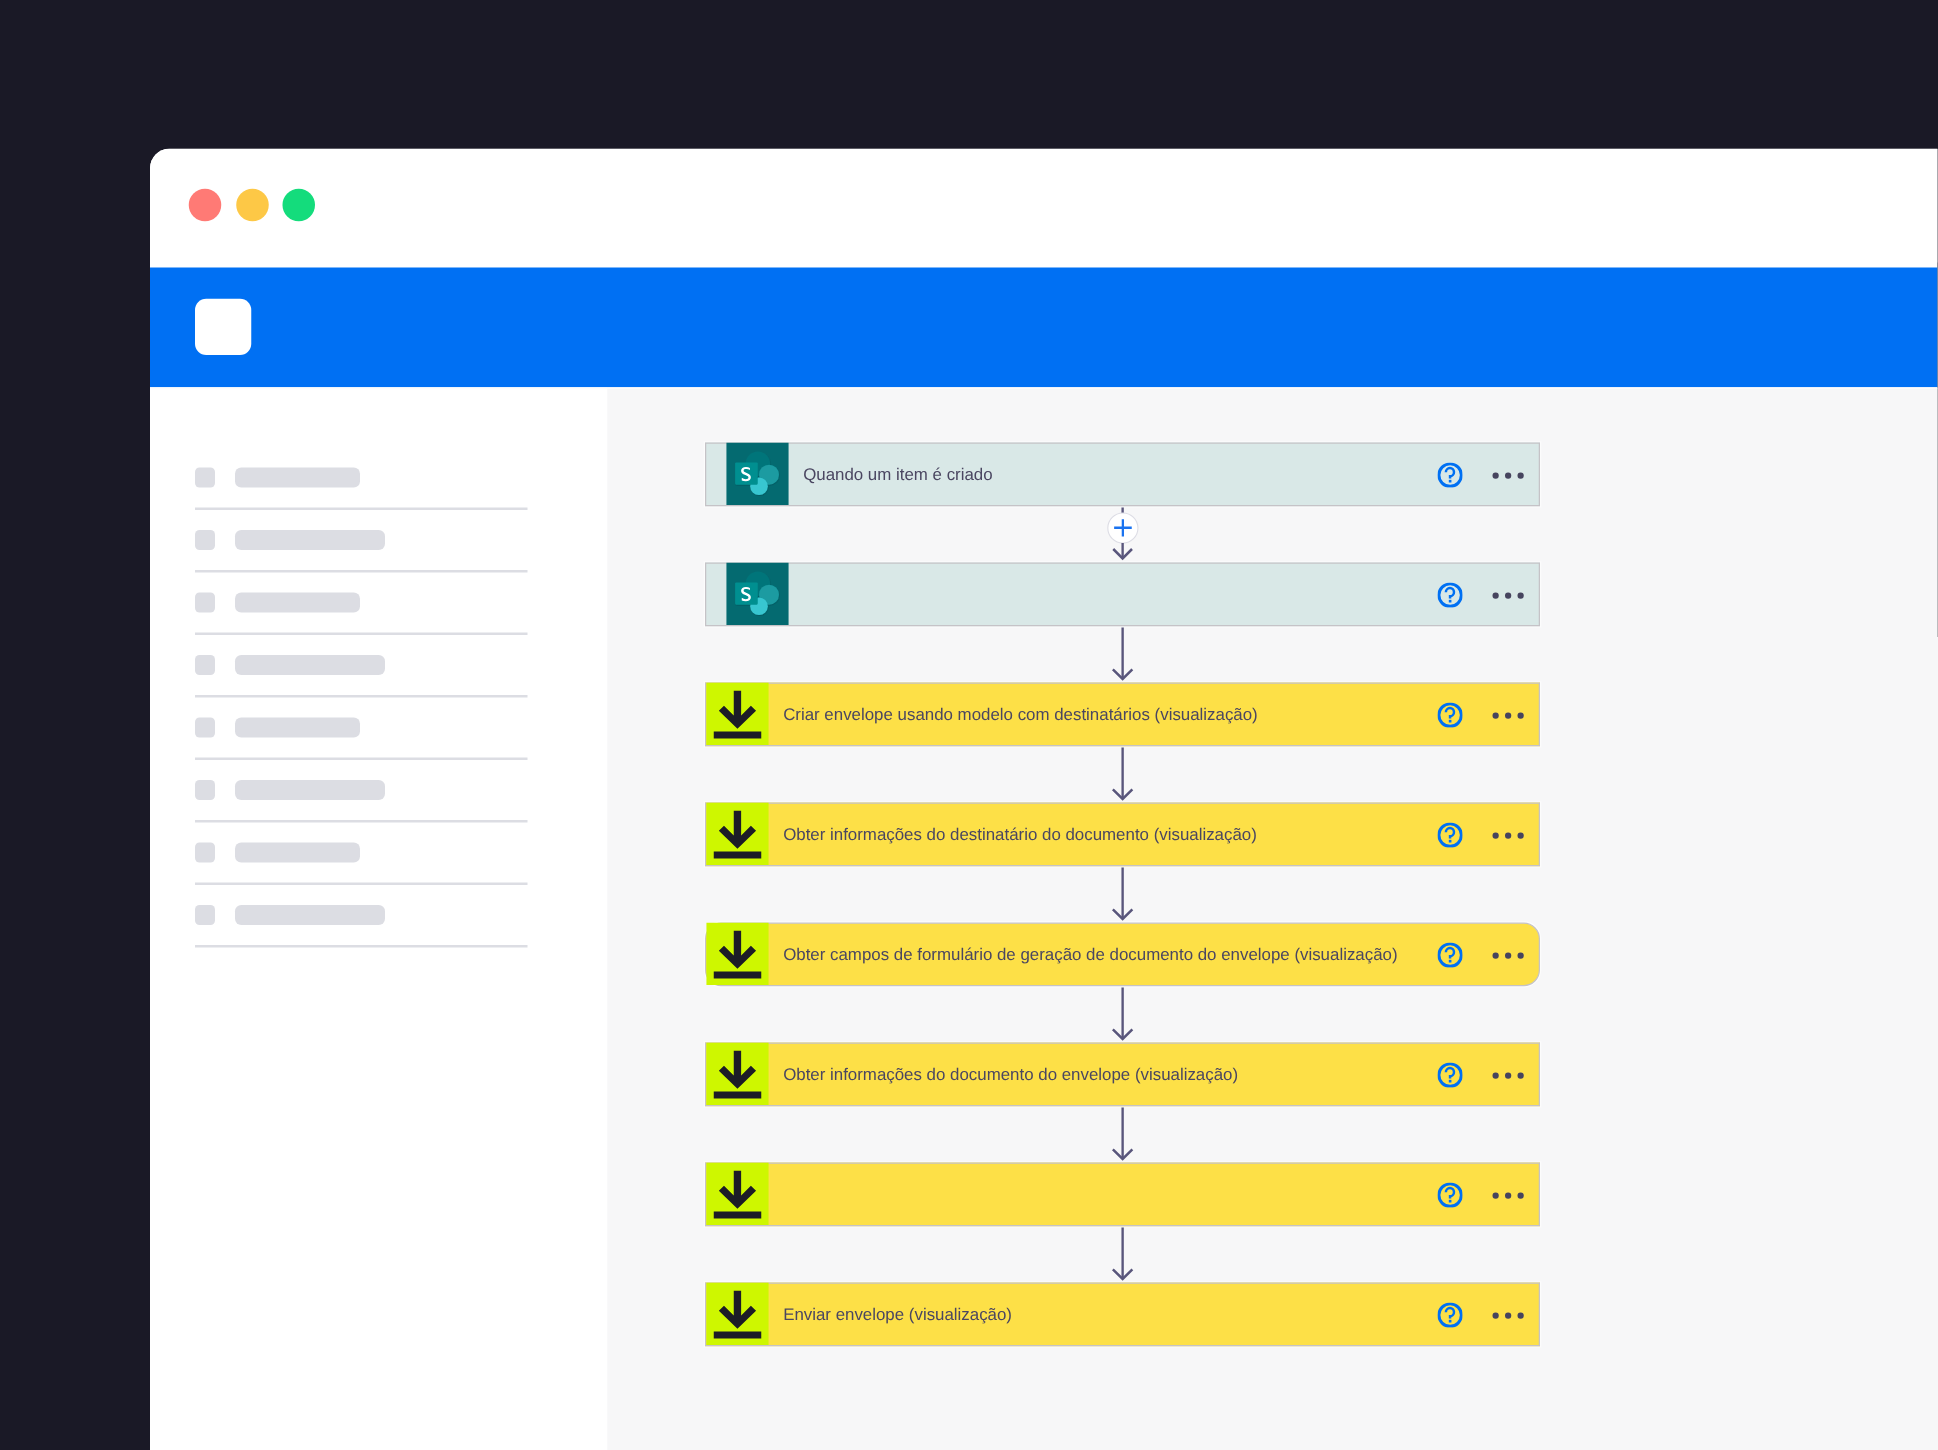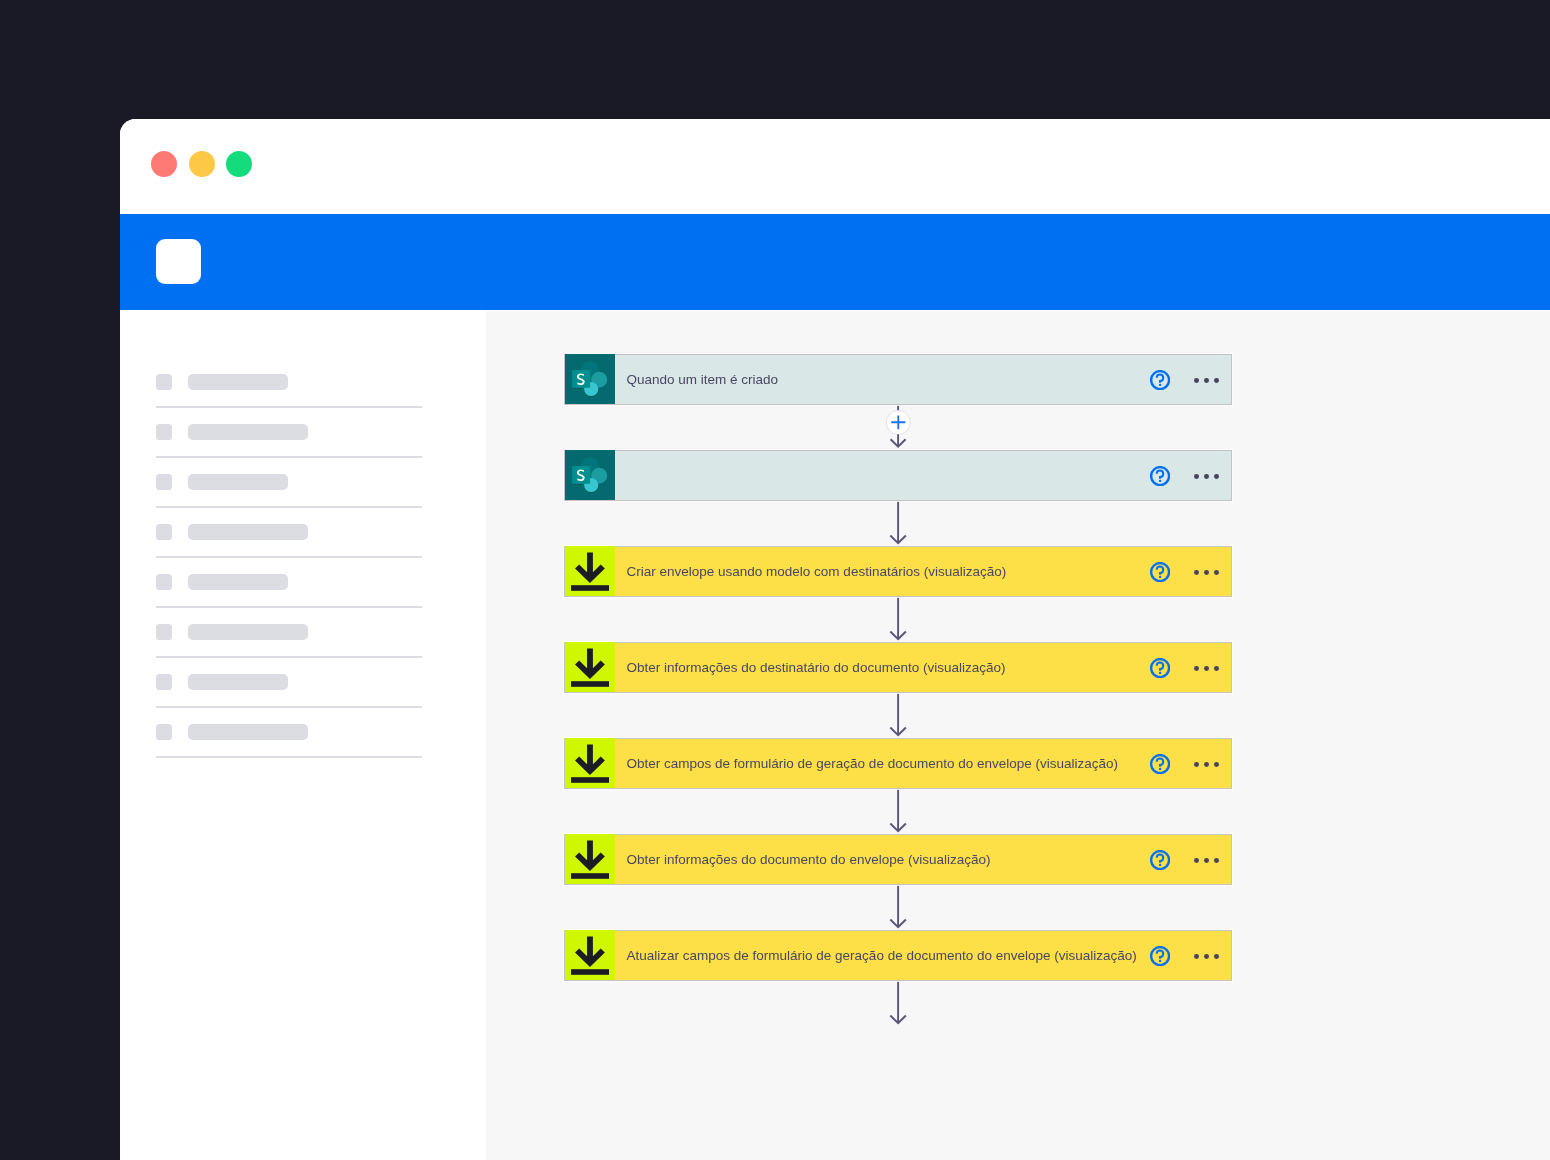--- a/index.html
+++ b/index.html
@@ -33,21 +33,21 @@
   .sk-sq{position:absolute;left:0;top:0.2px;width:15.8px;height:15.6px;border-radius:3.6px;background:#dcdde3;}
   .sk-bar{position:absolute;left:32.4px;top:0;height:16px;border-radius:5px;background:#dcdde3;}
   .sk-line{position:absolute;left:36px;width:266px;height:1.7px;background:#dcdde3;}
 
   .canvas{position:absolute;left:366px;top:0;right:0;bottom:0;background:#f7f7f8;}
 
   
   .card{position:absolute;left:78px;width:668px;height:51px;
         border:1px solid #c5c3c7;box-sizing:border-box;display:flex;align-items:center;
         box-shadow:0 0 0 1px #fcfcfc;}
-  .card.sp{background:#d9e8e7;}
+  .card.sp{background:#d9e8e7;padding-left:16px;}
   .card.ds{background:#fde047;}
   .card-icon{width:50px;height:49px;flex:0 0 50px;display:flex;align-items:center;justify-content:center;}
   .card-title{flex:1;font-size:13.5px;color:#4a4661;padding-left:11.5px;white-space:nowrap;overflow:hidden;}
   .help{position:absolute;left:585px;top:50%;margin-top:-9.4px;width:20.2px;height:20.2px;line-height:0;}
   .ellipsis{position:absolute;left:629px;top:50%;margin-top:-1.35px;width:25px;height:4.8px;}
   .ellipsis i{position:absolute;top:0;width:4.8px;height:4.8px;border-radius:50%;background:#46445e;display:block;}
   .ellipsis i:nth-child(1){left:0;}
   .ellipsis i:nth-child(2){left:10.0px;}
   .ellipsis i:nth-child(3){left:20.0px;}
 
@@ -220,21 +220,21 @@
             <span class="ellipsis">
               <i></i>
               <i></i>
               <i></i>
             </span>
           </div>
           <div class="conn" style="top: 382.5px;"><svg width="668" height="46" viewBox="0 0 668 46">
               <path d="M334.1 0.9 V41.8" stroke="#59567c" stroke-width="1.9" fill="none"></path>
               <path d="M326.3 34.5 L334.1 42.2 L341.9 34.5" fill="none" stroke="#59567c" stroke-width="2.0" stroke-linejoin="miter" stroke-linecap="butt"></path>
             </svg></div>
-          <div class="card ds" style="top: 427.5px;">
+          <div class="card ds" style="top: 427.5px; border-radius: 13px;">
             <span class="card-icon">
               <svg class="ic" width="50" height="50" viewBox="0 0 50 50">
                 <rect width="50" height="50" fill="#cef700"></rect>
                 <path d="M22.0 6.6 H27.9 V26.3 L35.7 18.55 L39.85 22.6 L24.95 36.95 L10.05 22.6 L14.2 18.55 L22.0 26.3 Z" fill="#1c1c26"></path>
                 <rect x="6.0" y="39.2" width="38.0" height="5.6" fill="#1c1c26"></rect>
               </svg>
             </span>
             <span class="card-title">Obter campos de formulário de geração de documento do envelope (visualização)</span>
             <span class="help"><svg width="20.2" height="20.2" viewBox="0 0 20.2 20.2">
                 <circle cx="10.1" cy="10.1" r="9.0" fill="none" stroke="#0070f3" stroke-width="2.4"></circle>
@@ -276,33 +276,52 @@
               <path d="M326.3 34.5 L334.1 42.2 L341.9 34.5" fill="none" stroke="#59567c" stroke-width="2.0" stroke-linejoin="miter" stroke-linecap="butt"></path>
             </svg></div>
           <div class="card ds" style="top: 619.5px;">
             <span class="card-icon">
               <svg class="ic" width="50" height="50" viewBox="0 0 50 50">
                 <rect width="50" height="50" fill="#cef700"></rect>
                 <path d="M22.0 6.6 H27.9 V26.3 L35.7 18.55 L39.85 22.6 L24.95 36.95 L10.05 22.6 L14.2 18.55 L22.0 26.3 Z" fill="#1c1c26"></path>
                 <rect x="6.0" y="39.2" width="38.0" height="5.6" fill="#1c1c26"></rect>
               </svg>
             </span>
-            <span class="card-title">Atualizar campos de formulário de geração de documento do envelope (visualização)</span>
             <span class="help"><svg width="20.2" height="20.2" viewBox="0 0 20.2 20.2">
                 <circle cx="10.1" cy="10.1" r="9.0" fill="none" stroke="#0070f3" stroke-width="2.4"></circle>
                 <path d="M6.7 7.75 A3.25 3.25 0 1 1 10.05 11.0 L10.05 12.85" fill="none" stroke="#0070f3" stroke-width="2.0" stroke-linecap="butt"></path>
                 <rect x="9.05" y="13.9" width="2.1" height="2.1" fill="#0070f3"></rect>
               </svg></span>
             <span class="ellipsis">
               <i></i>
               <i></i>
               <i></i>
             </span>
           </div>
           <div class="conn" style="top: 670.5px;"><svg width="668" height="46" viewBox="0 0 668 46">
               <path d="M334.1 0.9 V41.8" stroke="#59567c" stroke-width="1.9" fill="none"></path>
               <path d="M326.3 34.5 L334.1 42.2 L341.9 34.5" fill="none" stroke="#59567c" stroke-width="2.0" stroke-linejoin="miter" stroke-linecap="butt"></path>
             </svg></div>
+          <div class="card ds" style="top: 715.5px;">
+            <span class="card-icon">
+              <svg class="ic" width="50" height="50" viewBox="0 0 50 50">
+                <rect width="50" height="50" fill="#cef700"></rect>
+                <path d="M22.0 6.6 H27.9 V26.3 L35.7 18.55 L39.85 22.6 L24.95 36.95 L10.05 22.6 L14.2 18.55 L22.0 26.3 Z" fill="#1c1c26"></path>
+                <rect x="6.0" y="39.2" width="38.0" height="5.6" fill="#1c1c26"></rect>
+              </svg>
+            </span>
+            <span class="card-title">Enviar envelope (visualização)</span>
+            <span class="help"><svg width="20.2" height="20.2" viewBox="0 0 20.2 20.2">
+                <circle cx="10.1" cy="10.1" r="9.0" fill="none" stroke="#0070f3" stroke-width="2.4"></circle>
+                <path d="M6.7 7.75 A3.25 3.25 0 1 1 10.05 11.0 L10.05 12.85" fill="none" stroke="#0070f3" stroke-width="2.0" stroke-linecap="butt"></path>
+                <rect x="9.05" y="13.9" width="2.1" height="2.1" fill="#0070f3"></rect>
+              </svg></span>
+            <span class="ellipsis">
+              <i></i>
+              <i></i>
+              <i></i>
+            </span>
+          </div>
         </div>
     </div>
     <div class="hairline"></div>
   </div>
 </div>
 
 </body></html>

